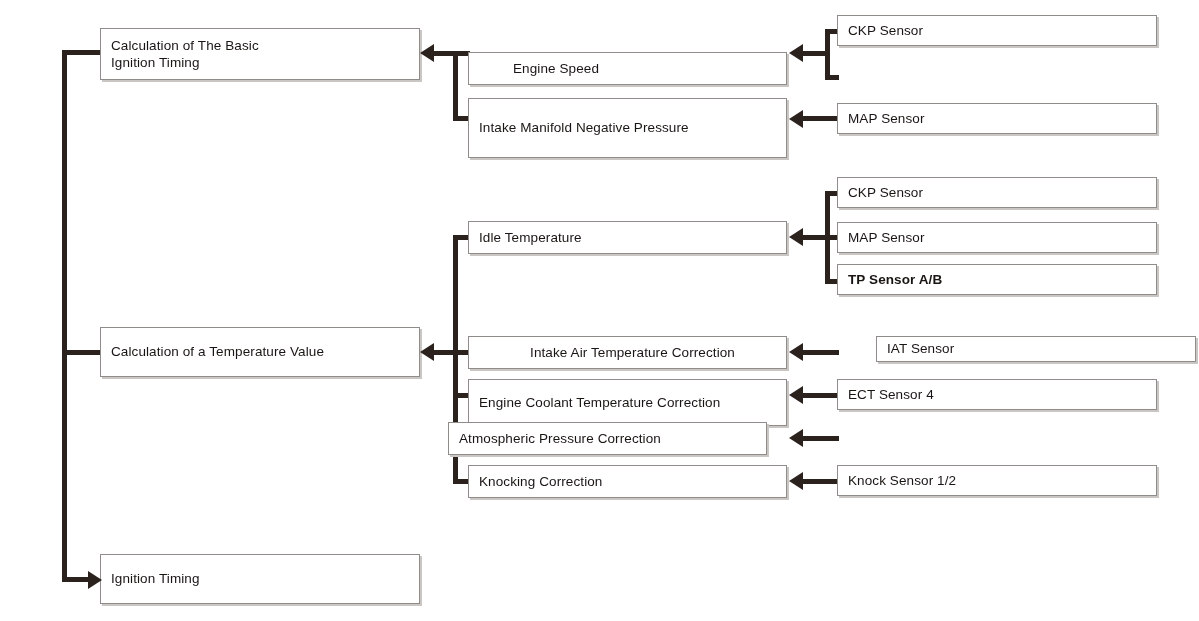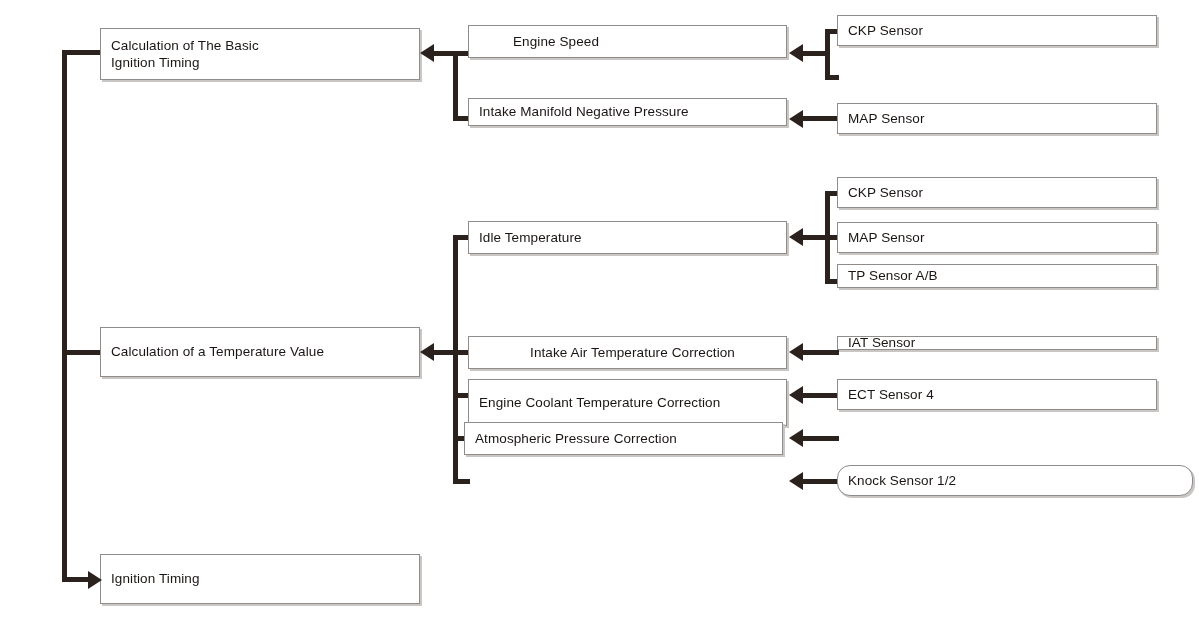--- a/index.html
+++ b/index.html
@@ -138,72 +138,75 @@
   </div>
 
   <div class="node" style="left:100px; top:327px; width:320px; height:50px;">
     <span class="label">Calculation of a Temperature Value</span>
   </div>
 
   <div class="node" style="left:100px; top:554px; width:320px; height:50px;">
     <span class="label">Ignition Timing</span>
   </div>
 
-  <div class="node" style="left:468px; top:25px; width:319px; height:33px;padding-left:44px;">
+  <div class="node" style="left:468px; top:52px; width:319px; height:33px;padding-left:44px;">
     <span class="label">Engine Speed</span>
   </div>
 
-  <div class="node" style="left:468px; top:98px; width:319px; height:28px;">
+  <div class="node" style="left:468px; top:98px; width:319px; height:60px;">
     <span class="label">Intake Manifold Negative Pressure</span>
   </div>
 
   <div class="node" style="left:468px; top:221px; width:319px; height:33px;">
     <span class="label">Idle Temperature</span>
   </div>
 
   <div class="node" style="left:468px; top:336px; width:319px; height:33px;justify-content:center;">
     <span class="label">Intake Air Temperature Correction</span>
   </div>
 
   <div class="node" style="left:468px; top:379px; width:319px; height:47px;">
     <span class="label">Engine Coolant Temperature Correction</span>
   </div>
 
-  <div class="node" style="left:464px; top:422px; width:319px; height:33px;">
+  <div class="node" style="left:448px; top:422px; width:319px; height:33px;">
     <span class="label">Atmospheric Pressure Correction</span>
   </div>
 
+  <div class="node" style="left:468px; top:465px; width:319px; height:33px;">
+    <span class="label">Knocking Correction</span>
+  </div>
 
   <div class="node" style="left:837px; top:15px; width:320px; height:31px;">
     <span class="label">CKP Sensor</span>
   </div>
 
 
   <div class="node" style="left:837px; top:103px; width:320px; height:31px;">
     <span class="label">MAP Sensor</span>
   </div>
 
   <div class="node" style="left:837px; top:177px; width:320px; height:31px;">
     <span class="label">CKP Sensor</span>
   </div>
 
   <div class="node" style="left:837px; top:222px; width:320px; height:31px;">
     <span class="label">MAP Sensor</span>
   </div>
 
-  <div class="node" style="left:837px; top:264px; width:320px; height:24px;">
+  <div class="node" style="left:837px; top:264px; width:320px; height:31px;font-weight:bold;">
     <span class="label">TP Sensor A/B</span>
   </div>
 
-  <div class="node" style="left:837px; top:336px; width:320px; height:14px;">
+  <div class="node" style="left:876px; top:336px; width:320px; height:26px;">
     <span class="label">IAT Sensor</span>
   </div>
 
   <div class="node" style="left:837px; top:379px; width:320px; height:31px;">
     <span class="label">ECT Sensor 4</span>
   </div>
 
 
-  <div class="node" style="left:837px; top:465px; width:356px; height:31px;border-radius:13px;">
+  <div class="node" style="left:837px; top:465px; width:320px; height:31px;">
     <span class="label">Knock Sensor 1/2</span>
   </div>
 
 </div>
 
 </body></html>

